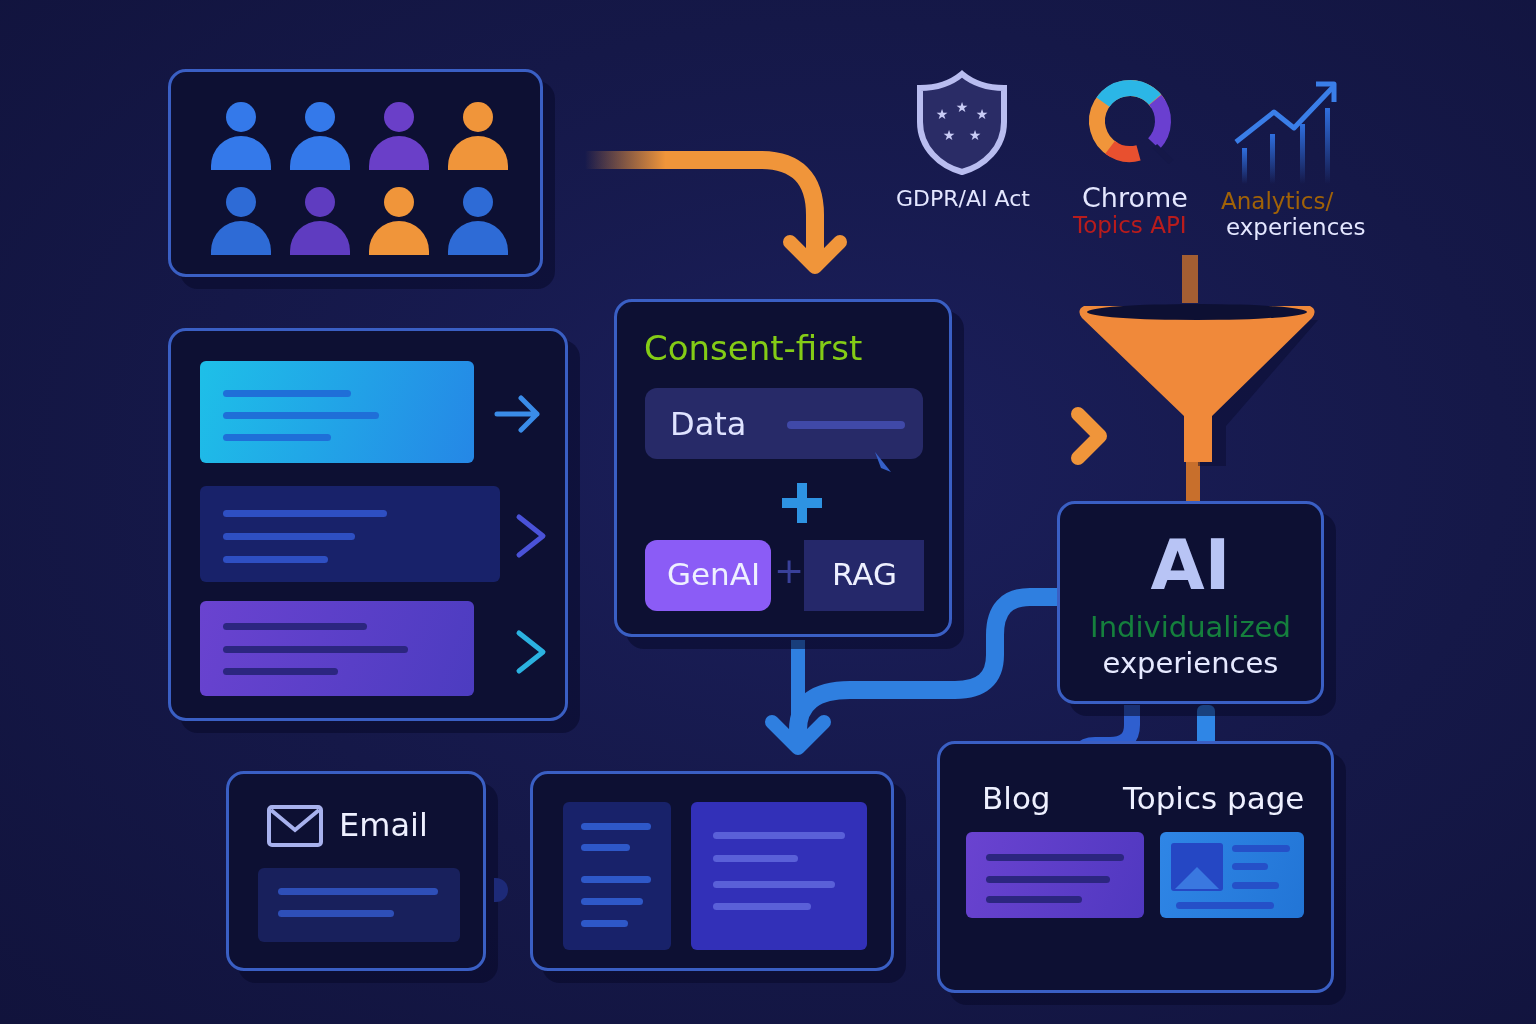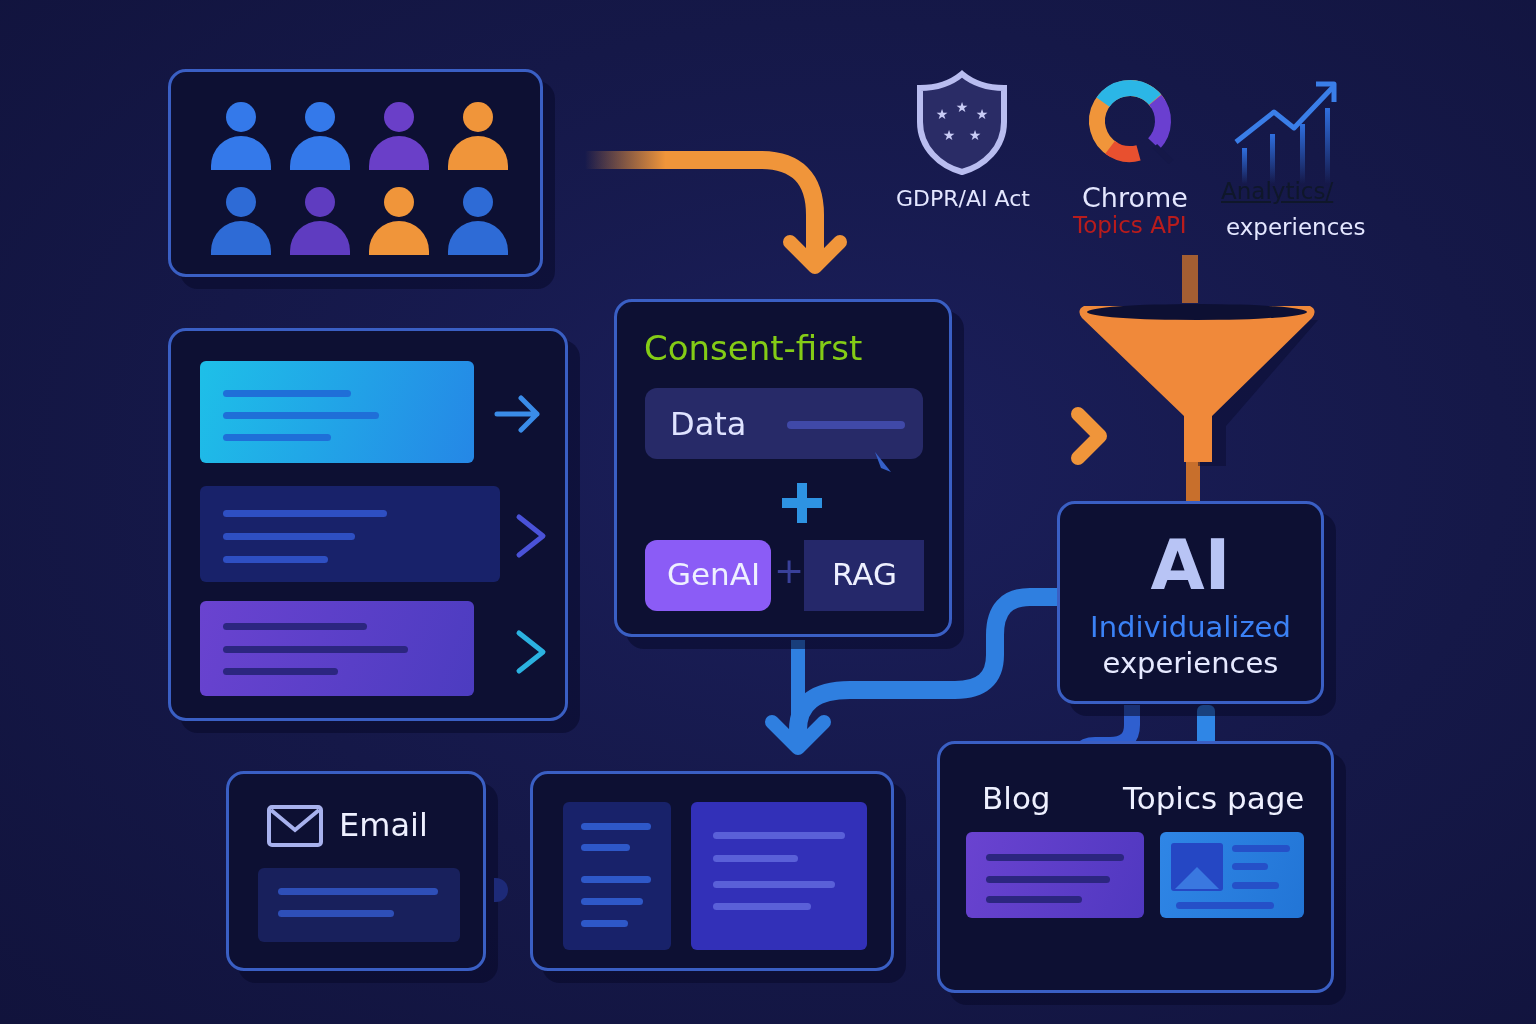--- a/index.html
+++ b/index.html
@@ -126,21 +126,21 @@
           <stop offset="1" stop-color="#2f6fdf" stop-opacity="0"></stop>
         </linearGradient>
       </defs>
     <polyline points="6,66 44,36 64,52 104,10" fill="none" stroke="#3a7ee8" stroke-width="5" stroke-linejoin="round"></polyline>
     <polyline points="86,8 104,8 104,26" fill="none" stroke="#3a7ee8" stroke-width="5" stroke-linejoin="round"></polyline>
     <rect x="12" y="72" width="5" height="36" fill="url(#bg1)"></rect>
     <rect x="40" y="58" width="5" height="50" fill="url(#bg1)"></rect>
     <rect x="70" y="48" width="5" height="60" fill="url(#bg1)"></rect>
     <rect x="95" y="32" width="5" height="76" fill="url(#bg1)"></rect>
   </svg>
-  <div class="lbl" style="left:6px;top:108px;font-size:23px;color:#0f172a;text-decoration:underline;">Analytics/</div>
+  <div class="lbl" style="left:6px;top:118px;font-size:23px;color:#a16207;">Analytics/</div>
   <div class="lbl" style="left:11px;top:144px;font-size:23px;color:#e4e7ff;">experiences</div>
 </div>
 
 <div class="card" style="left:168px;top:328px;width:400px;height:393px;">
   <div class="row" style="left:29px;top:30px;width:274px;height:102px;background:linear-gradient(110deg,#1ec0e8,#2587e6);">
     <div class="line" style="left:23px;top:29px;width:128px;background:#1f6fd8;"></div>
     <div class="line" style="left:23px;top:51px;width:156px;background:#1f6fd8;"></div>
     <div class="line" style="left:23px;top:73px;width:108px;background:#1f6fd8;"></div>
   </div>
   <svg class="chev" width="50" height="50" viewBox="0 0 50 50" style="left:322px;top:60px;">
@@ -187,21 +187,21 @@
 </div>
 
 <svg width="250" height="170" viewBox="0 0 250 170" style="position:absolute;left:1072px;top:296px;">
   <path d="M18 14 L232 14 L140 120 L140 166 L112 166 L112 120 Z" fill="#0a0c30" opacity="0.5" transform="translate(14,10)"></path>
   <path d="M12 10 Q4 14 10 22 L112 120 L112 166 L140 166 L140 120 L240 22 Q246 14 238 10 Z" fill="#f0893a"></path>
   <ellipse cx="125" cy="16" rx="110" ry="8" fill="#0d1033"></ellipse>
 </svg>
 
 <div class="card" style="left:1057px;top:501px;width:267px;height:203px;">
   <div class="lbl" style="left:0;width:261px;text-align:center;top:20px;font-size:70px;font-weight:bold;color:#b8c4f5;">AI</div>
-  <div class="lbl" style="left:0;width:261px;text-align:center;top:106px;font-size:29px;color:#3b82f6;">Individualized</div>
+  <div class="lbl" style="left:0;width:261px;text-align:center;top:106px;font-size:29px;color:#15803d;">Individualized</div>
   <div class="lbl" style="left:0;width:261px;text-align:center;top:142px;font-size:29px;color:#e6e9ff;">experiences</div>
 </div>
 
 <div class="card" style="left:226px;top:771px;width:260px;height:200px;">
   <svg width="58" height="44" viewBox="0 0 58 44" style="position:absolute;left:37px;top:30px;">
     <rect x="3" y="3" width="52" height="38" rx="3" fill="none" stroke="#a8b2ee" stroke-width="4"></rect>
     <path d="M5 6 L29 26 L53 6" fill="none" stroke="#a8b2ee" stroke-width="4"></path>
   </svg>
   <div class="lbl" style="left:110px;top:32px;font-size:32px;color:#eef0ff;">Email</div>
   <div style="position:absolute;left:29px;top:94px;width:202px;height:74px;background:#18205c;border-radius:6px;">

